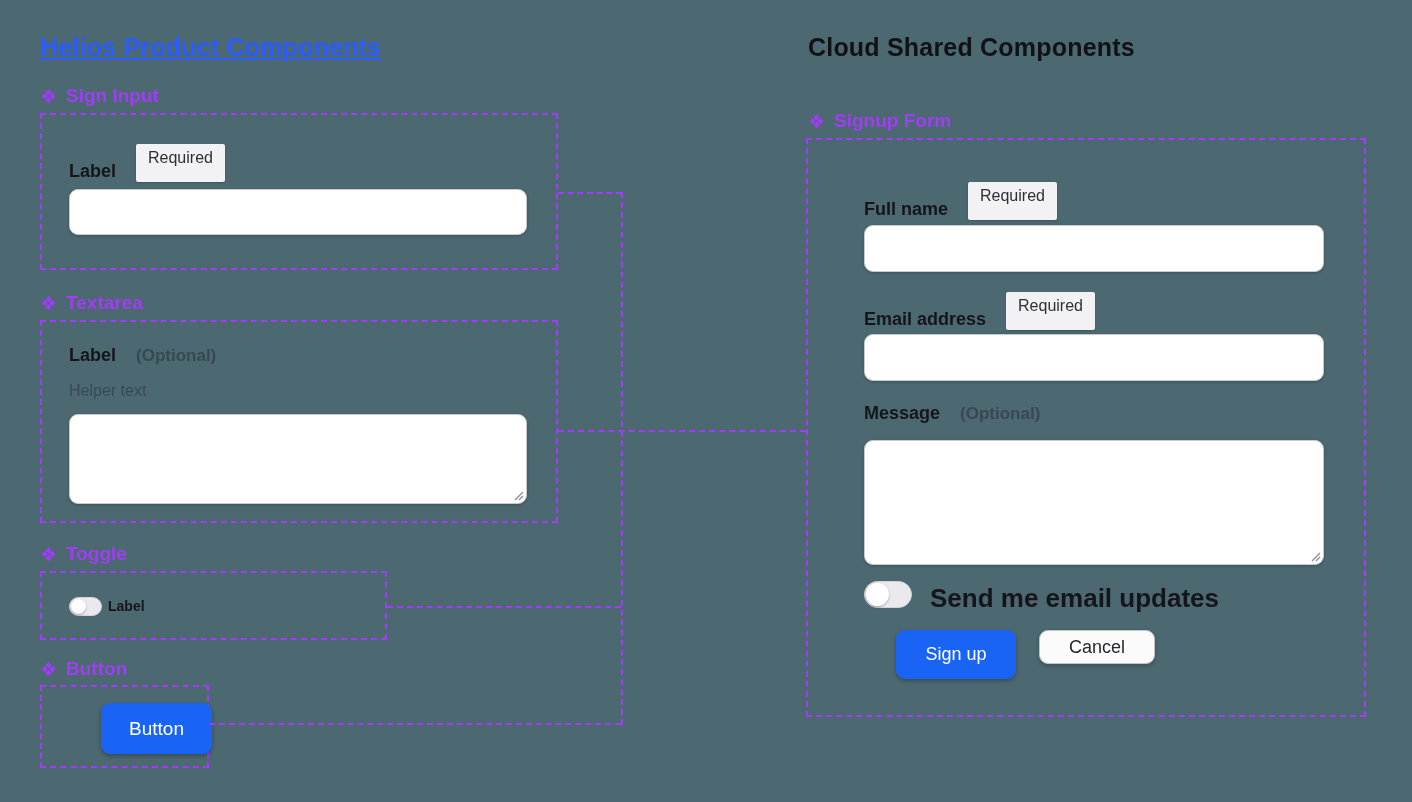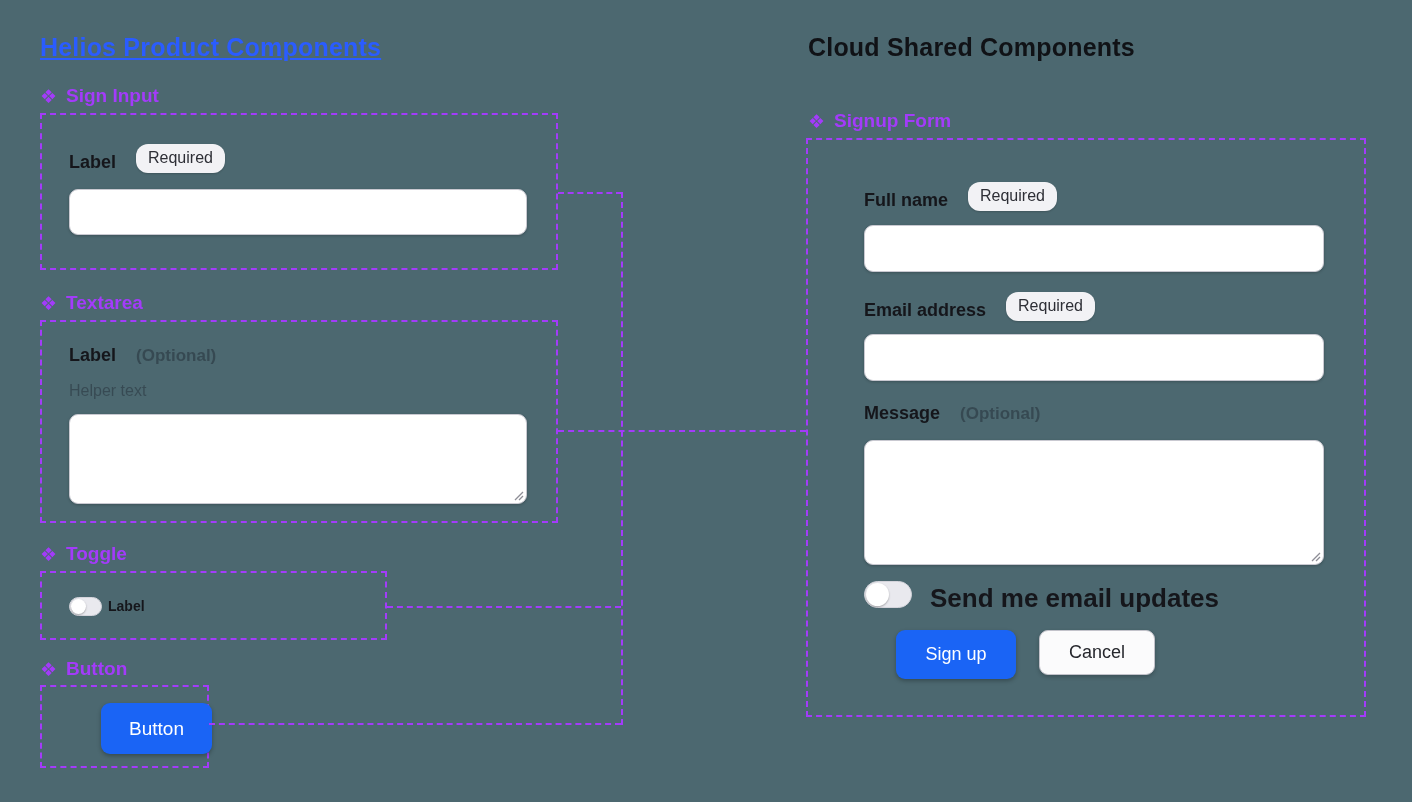--- a/index.html
+++ b/index.html
@@ -18,21 +18,21 @@
   .dash-box { position:absolute; border:2px dashed #A33BFA; }
 
   .connector-h { position:absolute; height:0; border-top:2px dashed #A33BFA; }
   .connector-v { position:absolute; width:0; border-left:2px dashed #A33BFA; }
 
   .label-row { position:absolute; display:flex; align-items:flex-end; gap:20px; }
   .field-label { font-size:18px; font-weight:bold; color:#15161B; }
   .field-label.sm { font-size:14px; }
   .optional { font-size:17px; font-weight:bold; color:rgba(24,30,40,0.42); }
   .badge { background:#F2F2F5; color:#2E2F36; font-size:16px; line-height:1;
-           padding:6px 12px 7px; border-radius:12px;
+           padding:6px 12px 16px; border-radius:2px;
            box-shadow:0 1px 2px rgba(0,0,0,0.18); }
 
   .helper { position:absolute; font-size:16px; color:rgba(24,30,40,0.40); }
 
   .text-input { position:absolute; background:#fff; border:1px solid #C9C9D1;
                 border-radius:9px; box-shadow:0 1px 3px rgba(0,0,0,0.22);
                 font-size:16px; padding:0 12px; color:#222; outline:none; }
   .text-area { position:absolute; background:#fff; border:1px solid #C9C9D1;
                border-radius:9px; box-shadow:0 1px 3px rgba(0,0,0,0.22);
                resize:none; outline:none; font-size:16px; padding:10px 12px;
@@ -146,16 +146,16 @@
     </svg>
 
     <div class="toggle lg" style="left:56px; top:441px;">
       <span class="knob"></span>
     </div>
     <div class="label-row" style="left:122px; top:443px;">
       <span class="field-label" style="font-size:26px;">Send me email updates</span>
     </div>
 
     <button class="btn primary" style="left:56px; top:490px; width:120px; height:49px; font-size:18px;">Sign up</button>
-    <button class="btn secondary" style="left:199px; top:490px; width:116px; height:45px;">Cancel</button>
+    <button class="btn secondary" style="left:199px; top:490px; width:116px; height:34px;">Cancel</button>
   </div>
 
 </div>
 
 </body></html>

